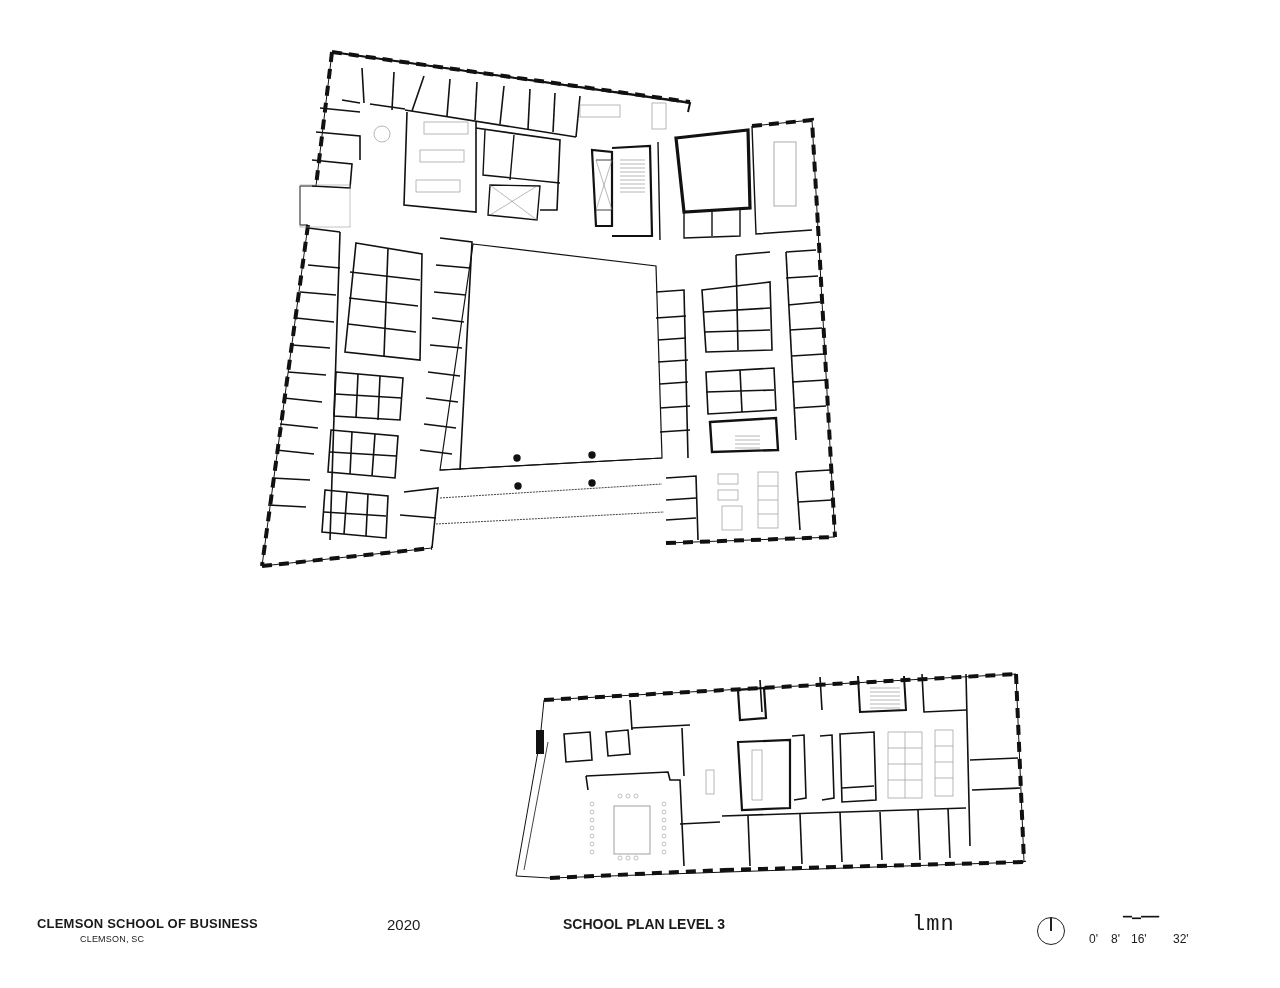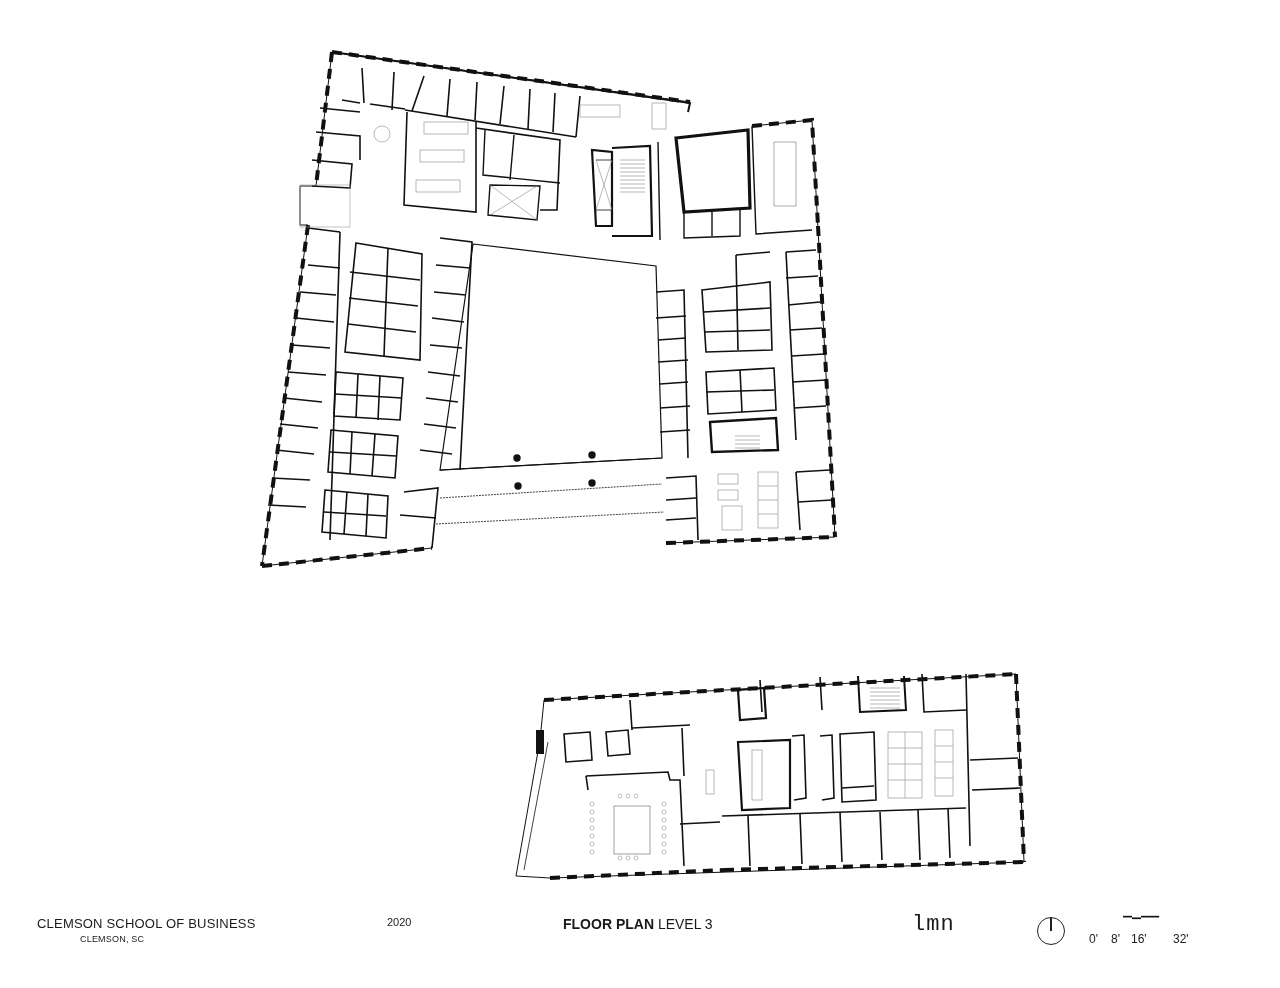--- a/index.html
+++ b/index.html
@@ -1,24 +1,24 @@
 <!DOCTYPE html>
 <html><head>
 <meta charset="utf-8">
 <style>
   html,body{margin:0;padding:0;background:#ffffff;}
   body{width:1280px;height:988px;position:relative;overflow:hidden;font-family:"Liberation Sans",sans-serif;color:#1a1a1a;}
   #plan{position:absolute;left:0;top:0;width:1280px;height:900px;}
   .title-block{position:absolute;left:0;top:900px;width:1280px;height:88px;}
-  .proj-name{position:absolute;left:37px;top:916px;font-weight:normal;font-size:13px;letter-spacing:0.2px;}
+  .proj-name{position:absolute;left:37px;top:916px;font-weight:bold;font-size:13px;letter-spacing:0.2px;}
   .proj-loc{position:absolute;left:37px;top:934px;font-size:9px;letter-spacing:0.2px;margin-left:43px;}
-  .year{position:absolute;left:387px;top:916px;font-size:11px;}
+  .year{position:absolute;left:387px;top:916px;font-size:15px;}
   .plan-title{position:absolute;left:563px;top:916px;font-size:14px;}
   .plan-title b{font-weight:bold;}
-  .plan-title span.lvl{font-weight:normal;}
+  .plan-title span.lvl{font-weight:bold;}
   .logo{position:absolute;left:912px;top:912px;font-size:22px;letter-spacing:1px;font-family:Liberation Mono, monospace;font-weight:normal;}
   .north{position:absolute;left:1036px;top:916px;width:30px;height:30px;}
   .scale{position:absolute;left:1095px;top:915px;width:95px;height:34px;}
   .scale-labels{position:absolute;top:932px;font-size:12px;}
 </style>
 </head>
 <body>
 
 <svg id="plan" viewBox="0 0 1280 900" xmlns="http://www.w3.org/2000/svg">
   <g fill="none" stroke="#111" stroke-width="1.4">
@@ -278,21 +278,21 @@
     </g>
   </g>
 </svg>
 
 <div class="title-block"></div>
 
 <div class="proj-name">CLEMSON SCHOOL OF BUSINESS</div>
 <div class="proj-loc">CLEMSON, SC</div>
 <div class="year">2020</div>
 <div class="plan-title">
-  <b>FLOOR PLAN</b>
+  <b>SCHOOL PLAN</b>
   <span class="lvl">LEVEL 3</span>
 </div>
 <div class="logo">lmn</div>
 
 <svg class="north" viewBox="0 0 30 30">
   <circle cx="15" cy="15" r="13.5" fill="none" stroke="#222" stroke-width="1"></circle>
   <line x1="15" y1="2" x2="15" y2="15" stroke="#222" stroke-width="2"></line>
 </svg>
 
 <svg class="scale" viewBox="0 0 95 34" style="height:14px;">

